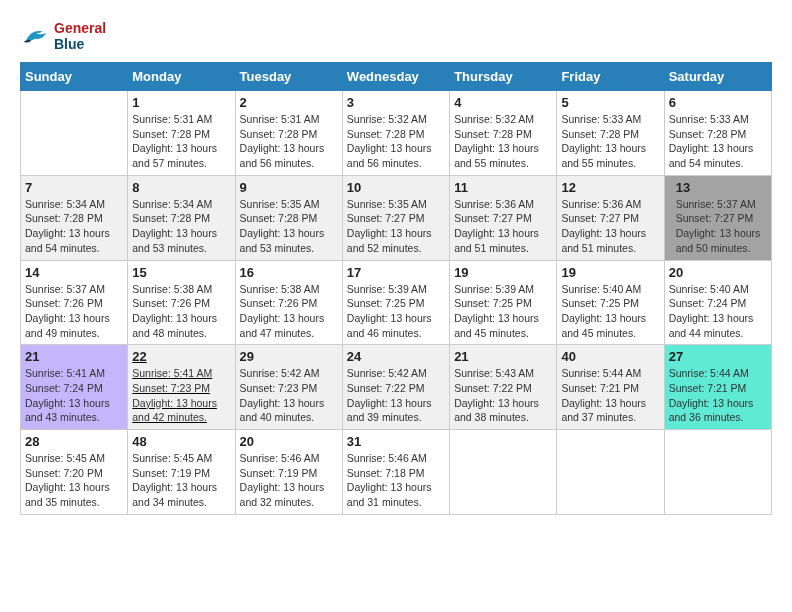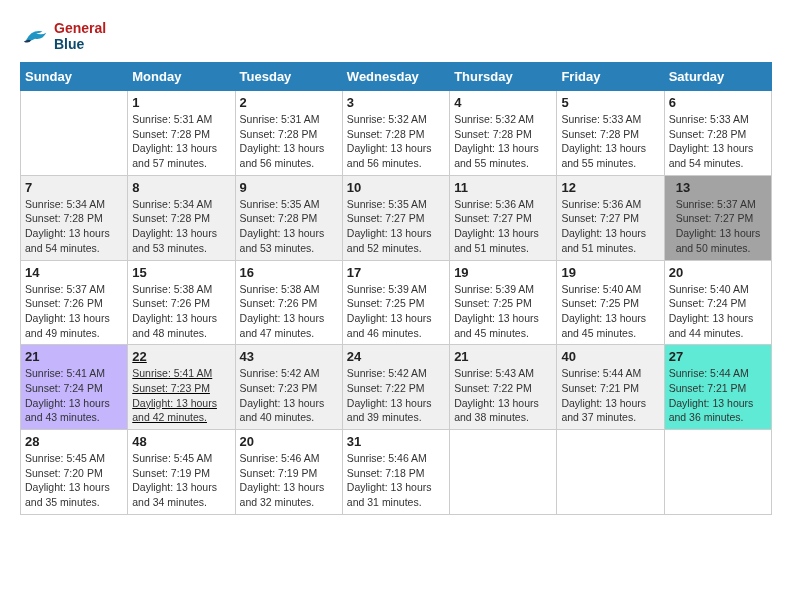--- a/index.html
+++ b/index.html
@@ -200,21 +200,21 @@
       <tr>
         <td style="background: #c4b5fd;">
           <div class="day-number">21</div>
           <div class="day-info">Sunrise: 5:41 AM<br>Sunset: 7:24 PM<br>Daylight: 13 hours and 43 minutes.</div>
         </td>
         <td style="background: rgb(240, 240, 240); text-decoration: underline;">
           <div class="day-number">22</div>
           <div class="day-info">Sunrise: 5:41 AM<br>Sunset: 7:23 PM<br>Daylight: 13 hours and 42 minutes.</div>
         </td>
         <td style="background: rgb(240, 240, 240);">
-          <div class="day-number">43</div>
+          <div class="day-number">29</div>
           <div class="day-info">Sunrise: 5:42 AM<br>Sunset: 7:23 PM<br>Daylight: 13 hours and 40 minutes.</div>
         </td>
         <td style="background: rgb(240, 240, 240);">
           <div class="day-number">24</div>
           <div class="day-info">Sunrise: 5:42 AM<br>Sunset: 7:22 PM<br>Daylight: 13 hours and 39 minutes.</div>
         </td>
         <td style="background: rgb(240, 240, 240);">
           <div class="day-number">21</div>
           <div class="day-info">Sunrise: 5:43 AM<br>Sunset: 7:22 PM<br>Daylight: 13 hours and 38 minutes.</div>
         </td>

